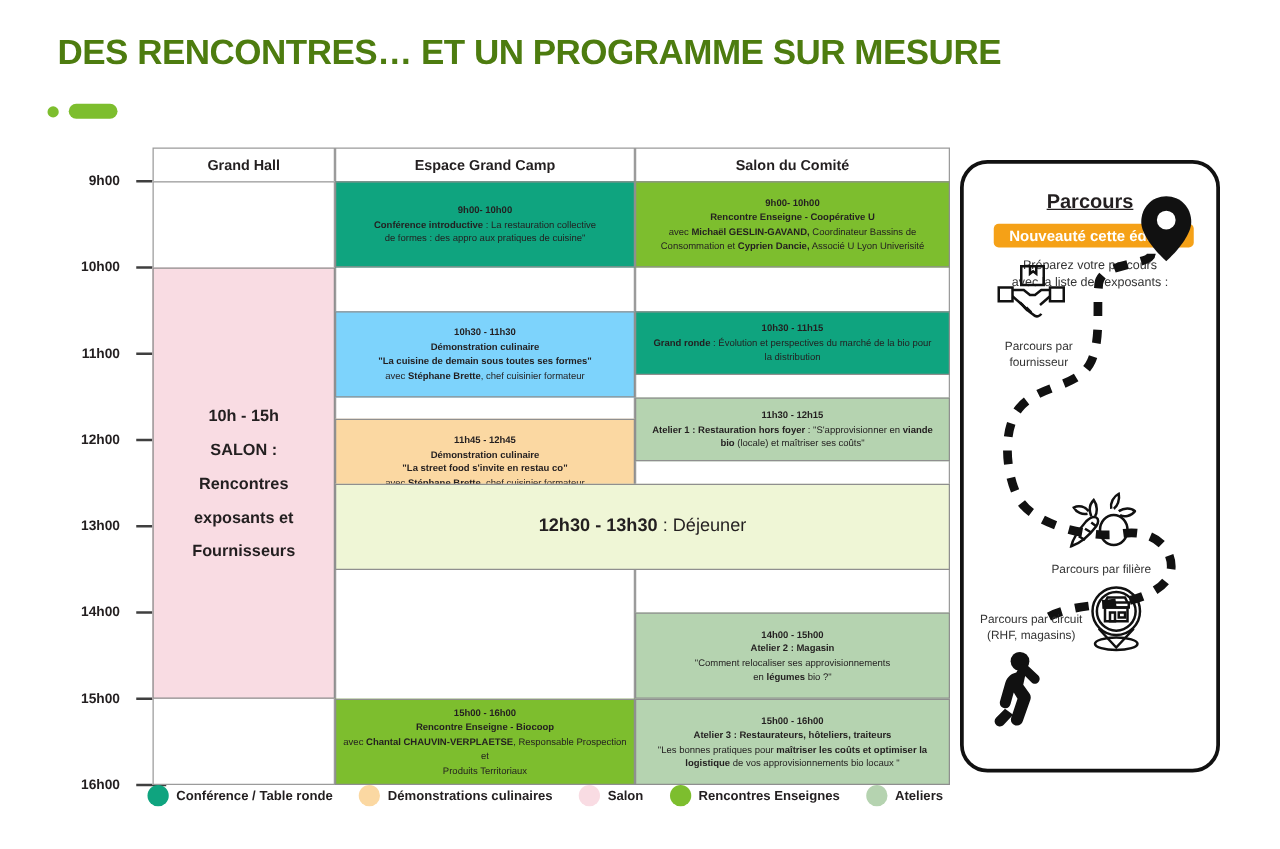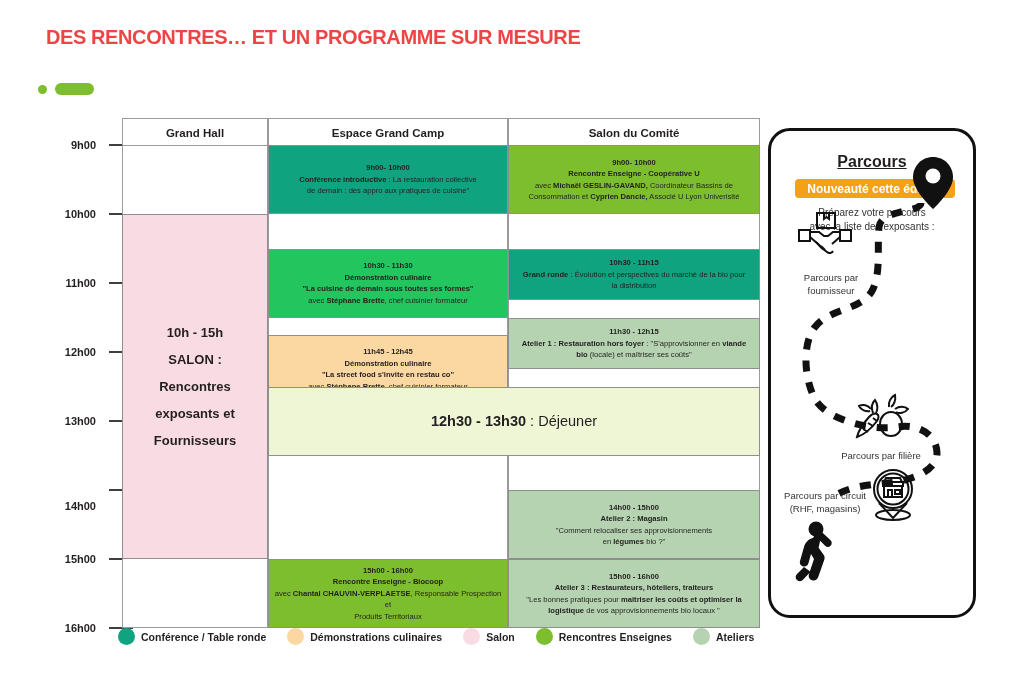--- a/index.html
+++ b/index.html
@@ -7,22 +7,22 @@
     width:1024px;height:679px;
     background:#ffffff;
     font-family:"Liberation Sans", sans-serif;
     color:#231f20;
     overflow:hidden;
     position:relative;
   }
   
   #title{
     position:absolute;left:46px;top:26px;width:960px;
-    font-size:20px;font-weight:bold;letter-spacing:-0.4px;
-    color:#ef4444;white-space:nowrap;
+    font-size:28px;font-weight:bold;letter-spacing:-0.4px;
+    color:#4d7c0f;white-space:nowrap;
   }
   #dash-deco{position:absolute;left:38px;top:82px;width:70px;height:16px;}
   #dash-deco .dot{position:absolute;left:0;top:3px;width:9px;height:9px;border-radius:50%;background:#7DBE2E;}
   #dash-deco .bar{position:absolute;left:17px;top:1px;width:39px;height:12px;border-radius:6px;background:#7DBE2E;}
 
   
   #schedule{position:absolute;left:60px;top:118px;width:700px;height:510px;}
 
   
   .time-label{position:absolute;right:0;font-size:11px;font-weight:bold;text-align:right;
@@ -89,45 +89,45 @@
       <div class="time-label" style="top: 27px; right: 26px;">9h00</div>
       <div class="tick" style="top: 96px;"></div>
       <div class="time-label" style="top: 96px; right: 26px;">10h00</div>
       <div class="tick" style="top: 165px;"></div>
       <div class="time-label" style="top: 165px; right: 26px;">11h00</div>
       <div class="tick" style="top: 234px;"></div>
       <div class="time-label" style="top: 234px; right: 26px;">12h00</div>
       <div class="tick" style="top: 303px;"></div>
       <div class="time-label" style="top: 303px; right: 26px;">13h00</div>
       <div class="tick" style="top: 372px;"></div>
-      <div class="time-label" style="top: 388px; right: 26px;">14h00</div>
+      <div class="time-label" style="top: 372px; right: 26px;">14h00</div>
       <div class="tick" style="top: 441px;"></div>
       <div class="time-label" style="top: 441px; right: 26px;">15h00</div>
       <div class="tick" style="top: 510px;"></div>
       <div class="time-label" style="top: 510px; right: 26px;">16h00</div>
     </div>
   <div id="grid">
       <div class="colhead" style="left: 0px; width: 146px;">Grand Hall</div>
       <div class="colbody" style="left: 0px; width: 146px;"></div>
       <div class="colhead" style="left: 146px; width: 240px; text-align: center;">Espace Grand Camp</div>
       <div class="colbody" style="left: 146px; width: 240px;"></div>
       <div class="colhead" style="left: 386px; width: 252px;">Salon du Comité</div>
       <div class="colbody" style="left: 386px; width: 252px;"></div>
       <div class="cell" style="left: 146px; width: 240px; top: 27px; height: 69px; background: rgb(15, 164, 127);">
         <div class="ln t">9h00- 10h00</div>
         <div class="ln"><b>Conférence introductive</b> : La restauration collective</div>
-        <div class="ln">de demain : des appro aux pratiques de cuisine"</div>
+        <div class="ln">de formes : des appro aux pratiques de cuisine"</div>
       </div>
       <div class="cell" style="left: 386px; width: 252px; top: 27px; height: 69px; background: rgb(125, 190, 46);">
         <div class="ln t">9h00- 10h00</div>
         <div class="ln t">Rencontre Enseigne - Coopérative U</div>
         <div class="ln">avec <b>Michaël GESLIN-GAVAND,</b> Coordinateur Bassins de</div>
         <div class="ln">Consommation et <b>Cyprien Dancie,</b> Associé U Lyon Univerisité</div>
       </div>
-      <div class="cell" style="left: 146px; width: 240px; top: 130.5px; height: 69px; background: #22c55e;">
+      <div class="cell" style="left: 146px; width: 240px; top: 130.5px; height: 69px; background: #7dd3fc;">
         <div class="ln t">10h30 - 11h30</div>
         <div class="ln t">Démonstration culinaire</div>
         <div class="ln t">"La cuisine de demain sous toutes ses formes"</div>
         <div class="ln">avec <b>Stéphane Brette</b>, chef cuisinier formateur</div>
       </div>
       <div class="cell" style="left: 386px; width: 252px; top: 130.5px; height: 51.75px; background: rgb(15, 164, 127);">
         <div class="ln t">10h30 - 11h15</div>
         <div class="ln"><b>Grand ronde</b> : Évolution et perspectives du marché de la bio pour</div>
         <div class="ln">la distribution</div>
       </div>

